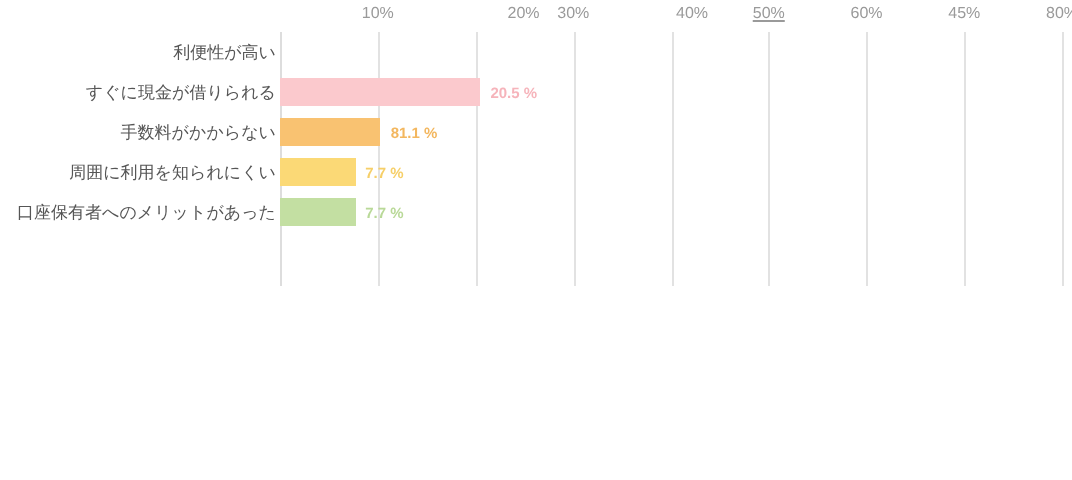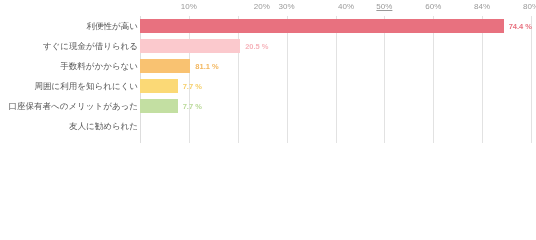--- a/index.html
+++ b/index.html
@@ -114,31 +114,27 @@
       <div class="gridline" style="left: 531px; background: rgb(226, 226, 226);"></div>
     </div>
 
   <div class="axis-labels">
       <div class="axis-tick" style="left: 188.875px; color: rgb(154, 154, 154);">10%</div>
       <div class="axis-tick" style="left: 237.75px; color: rgb(154, 154, 154); padding-left: 48px;">20%</div>
       <div class="axis-tick" style="left: 286.625px; color: rgb(154, 154, 154);">30%</div>
       <div class="axis-tick" style="left: 331px; color: rgb(154, 154, 154); margin-left: 15px;">40%</div>
       <div class="axis-tick" style="left: 384.375px; color: rgb(154, 154, 154); text-decoration: underline;">50%</div>
       <div class="axis-tick" style="left: 433.25px; color: rgb(154, 154, 154);">60%</div>
-      <div class="axis-tick" style="left: 482.125px; color: rgb(154, 154, 154);">84%</div>
+      <div class="axis-tick" style="left: 482.125px; color: rgb(154, 154, 154);">45%</div>
       <div class="axis-tick" style="left: 531px; color: rgb(154, 154, 154);">80%</div>
     </div>
 
   <div class="rows">
       <div class="row">
         <div class="cat-label" style="color: rgb(85, 85, 85);">利便性が高い</div>
-        <div class="bar-wrap">
-          <div class="bar" style="width: 363.63px; background: rgb(232, 113, 127);"></div>
-          <div class="bar-value" style="color: rgb(232, 113, 127);">74.4 %</div>
-        </div>
       </div>
       <div class="row">
         <div class="cat-label" style="color: rgb(85, 85, 85);">すぐに現金が借りられる</div>
         <div class="bar-wrap">
           <div class="bar" style="width: 100.194px; background: rgb(251, 201, 205);"></div>
           <div class="bar-value" style="color: rgb(246, 180, 187);">20.5 %</div>
         </div>
       </div>
       <div class="row">
         <div class="cat-label" style="color: rgb(85, 85, 85);">手数料がかからない</div>
@@ -155,17 +151,16 @@
         </div>
       </div>
       <div class="row">
         <div class="cat-label" style="color: rgb(85, 85, 85);">口座保有者へのメリットがあった</div>
         <div class="bar-wrap">
           <div class="bar" style="width: 37.6337px; background: rgb(195, 223, 162);"></div>
           <div class="bar-value" style="color: rgb(185, 217, 152);">7.7 %</div>
         </div>
       </div>
       <div class="row">
-        <div class="cat-label" style="color: rgb(85, 85, 85);">友人に勧められた</div>
       </div>
     </div>
 
 </div>
 
 </body></html>

